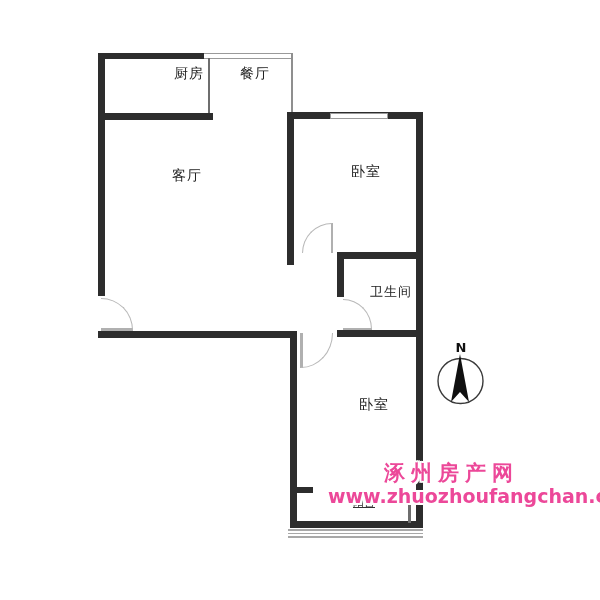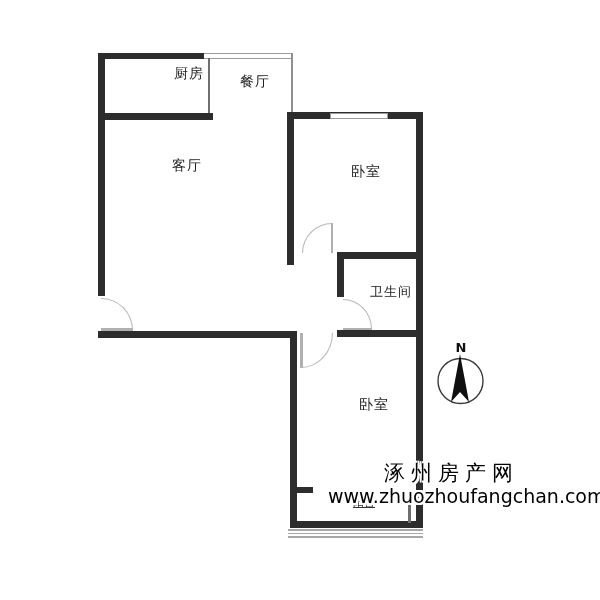--- a/index.html
+++ b/index.html
@@ -15,21 +15,21 @@
   .win-line{position:absolute;background:#a8a8a8;height:1.5px;}
   .arc{position:absolute;box-sizing:border-box;border:0 solid #b8b8b8;}
   .arc.tr{border-top-width:1.5px;border-right-width:1.5px;border-top-right-radius:100% 100%;}
   .arc.tl{border-top-width:1.5px;border-left-width:1.5px;border-top-left-radius:100% 100%;}
   .arc.br{border-bottom-width:1.5px;border-right-width:1.5px;border-bottom-right-radius:100% 100%;}
   .leaf{position:absolute;background:#b0b0b0;}
   .room-label{position:absolute;color:#222;font-size:14px;letter-spacing:1px;white-space:nowrap;z-index:2;}
   .small-label{position:absolute;color:#333;font-size:11px;white-space:nowrap;z-index:1;}
   .compass-n{position:absolute;left:435px;top:340px;width:52px;text-align:center;color:#111;font-size:13px;font-weight:bold;z-index:2;}
   .compass-svg{position:absolute;left:435px;top:350px;z-index:2;}
-  .watermark{position:absolute;z-index:10;color:#000000;font-weight:normal;white-space:nowrap;
+  .watermark{position:absolute;z-index:10;color:#ec4899;font-weight:bold;white-space:nowrap;
     text-shadow:-2px -2px 0 #fff,2px -2px 0 #fff,-2px 2px 0 #fff,2px 2px 0 #fff,-2px 0 0 #fff,2px 0 0 #fff,0 -2px 0 #fff,0 2px 0 #fff;}
   .wm1{left:384px;top:459px;font-size:21px;letter-spacing:6px;}
   .wm2{left:328px;top:485px;font-size:19px;letter-spacing:0px;}
 </style>
 </head>
 <body>
 
 <div id="canvas">
 
   <div class="wall" style="left:98px;top:53px;width:106px;height:6px;"></div>
@@ -64,22 +64,22 @@
   <div class="leaf" style="left:330.5px;top:223px;width:2.5px;height:30px;"></div>
   <div class="arc tl" style="left:302px;top:223px;width:30px;height:30px;"></div>
 
   <div class="leaf" style="left:343px;top:327.5px;width:29px;height:2.5px;"></div>
   <div class="arc tr" style="left:343px;top:299px;width:29px;height:30px;"></div>
 
   <div class="leaf" style="left:300px;top:333px;width:2.5px;height:35px;"></div>
   <div class="arc br" style="left:301px;top:333px;width:32px;height:35px;"></div>
 
   <div class="room-label" style="left:138px;top:65px;margin-left:36px;">厨房</div>
-  <div class="room-label" style="left:240px;top:73px;">餐厅</div>
-  <div class="room-label" style="left:172px;top:157px;">客厅</div>
+  <div class="room-label" style="left:240px;top:65px;">餐厅</div>
+  <div class="room-label" style="left:172px;top:167px;">客厅</div>
   <div class="room-label" style="left:351px;top:163px;">卧室</div>
   <div class="room-label" style="left:370px;top:283px;font-size:13px;">卫生间</div>
   <div class="room-label" style="left:359px;top:396px;">卧室</div>
   <div class="small-label" style="left:353px;top:495px;text-decoration:underline;">阳台</div>
 
   <div class="compass-n">N</div>
   <svg class="compass-svg" width="52" height="60" viewBox="0 0 52 60">
     <circle cx="25.5" cy="31" r="22.5" fill="none" stroke="#3a3a3a" stroke-width="1.4"></circle>
     <polygon points="25,4 16,52 25,42 34,52" fill="#101010"></polygon>
   </svg>

